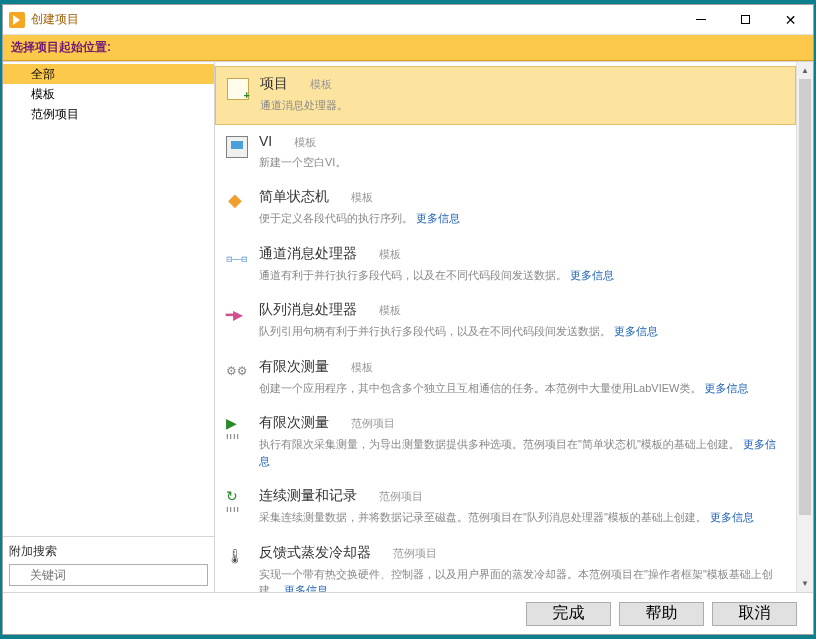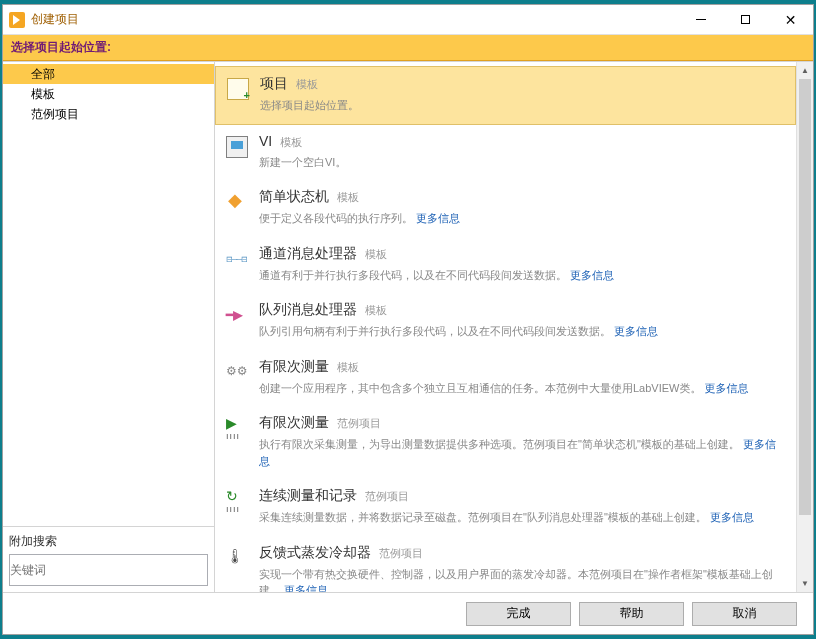--- a/index.html
+++ b/index.html
@@ -15,38 +15,38 @@
     .square { width: 9px; height: 9px; border: 1px solid #000; }
     .cross { font-size: 14px; }
     .header-bar { background: #fdc94b; height: 26px; display: flex; align-items: center; padding-left: 8px; font-size: 12px; font-weight: bold; color: #701a75; border-bottom: 1px solid #e0a020; }
     .content { flex: 1; display: flex; border-top: 1px solid #d4d4d4; min-height: 0; }
     .sidebar { width: 212px; border-right: 1px solid #d4d4d4; display: flex; flex-direction: column; }
     .sidebar-tree { flex: 1; padding-top: 2px; }
     .tree-item { height: 20px; display: flex; align-items: center; font-size: 12px; padding-left: 28px; cursor: pointer; }
     .tree-item.selected { background: #fdc94b; }
     .search-section { border-top: 1px solid #d4d4d4; padding: 6px; margin-top: 8px; }
     .search-label { font-size: 12px; color: #333; margin-bottom: 4px; }
-    .search-input { width: 100%; height: 32px; border: 1px solid #abadb3; padding: 0 0; font-size: 12px; color: #999; }
+    .search-input { width: 100%; height: 22px; border: 1px solid #abadb3; padding: 0 20px; font-size: 12px; color: #999; }
     .main-area { flex: 1; display: flex; min-width: 0; }
     .item-list { flex: 1; overflow-y: hidden; position: relative; padding: 4px 0; }
     .list-item { display: flex; padding: 8px 10px 10px 10px; cursor: pointer; }
     .list-item.selected { background: #fde49e; border: 1px solid #e0c068; }
     .item-icon { width: 24px; height: 24px; flex-shrink: 0; margin-right: 10px; margin-top: 2px; display: flex; align-items: center; justify-content: center; font-size: 16px; }
     .item-body { flex: 1; min-width: 0; }
-    .item-header { display: flex; align-items: baseline; gap: 8px; margin-bottom: 4px; }
+    .item-header { display: flex; align-items: baseline; gap: 22px; margin-bottom: 4px; }
     .item-title { font-size: 14px; color: #333; }
     .item-tag { font-size: 11px; color: #999; }
     .item-desc { font-size: 11px; color: #888; line-height: 1.5; }
     .more-link { color: #1a5fb4; cursor: pointer; }
     .scrollbar { width: 17px; background: #f0f0f0; border-left: 1px solid #e0e0e0; display: flex; flex-direction: column; }
     .scroll-arrow { height: 17px; display: flex; align-items: center; justify-content: center; font-size: 8px; color: #606060; cursor: pointer; }
     .scroll-track { flex: 1; position: relative; }
     .scroll-thumb { position: absolute; left: 2px; right: 2px; top: 0; height: 88%; background: #cdcdcd; }
     .footer { height: 42px; border-top: 1px solid #d4d4d4; display: flex; align-items: center; justify-content: flex-end; gap: 8px; padding-right: 16px; }
-    .footer-btn { width: 105px; height: 24px; border: 1px solid #adadad; background: #e1e1e1; font-size: 12px; cursor: pointer; }
+    .footer-btn { width: 85px; height: 24px; border: 1px solid #adadad; background: #e1e1e1; font-size: 16px; cursor: pointer; }
     
     
     .ico { width: 22px; height: 22px; border: 1px solid #aaa; background: #fff; position: relative; }
     .ico-proj { border-color: #c8a848; background: #fffceb; }
     .ico-proj::after { content: "+"; position: absolute; bottom: -2px; right: -2px; color: #2a8a2a; font-size: 11px; font-weight: bold; }
     .ico-vi { border-color: #808080; background: #f0f0f0; }
     .ico-vi::after { content: ""; position: absolute; top: 4px; left: 4px; right: 4px; bottom: 8px; background: #4aa0d8; }
     .ico-sm { border: none; }
     .ico-sm::before { content: "◆"; color: #f0a030; font-size: 18px; position: absolute; top: -2px; left: 2px; }
     .ico-ch { border: none; }
@@ -109,21 +109,21 @@
 
         <div class="list-item selected">
           <div class="item-icon">
               <div class="ico ico-proj"></div>
             </div>
           <div class="item-body">
             <div class="item-header">
                 <span class="item-title">项目</span>
                 <span class="item-tag">模板</span>
               </div>
-            <div class="item-desc">选择项目起始位置。</div>
+            <div class="item-desc">通道消息处理器。</div>
           </div>
         </div>
 
         <div class="list-item">
           <div class="item-icon">
               <div class="ico ico-vi"></div>
             </div>
           <div class="item-body">
             <div class="item-header">
                 <span class="item-title">VI</span>

